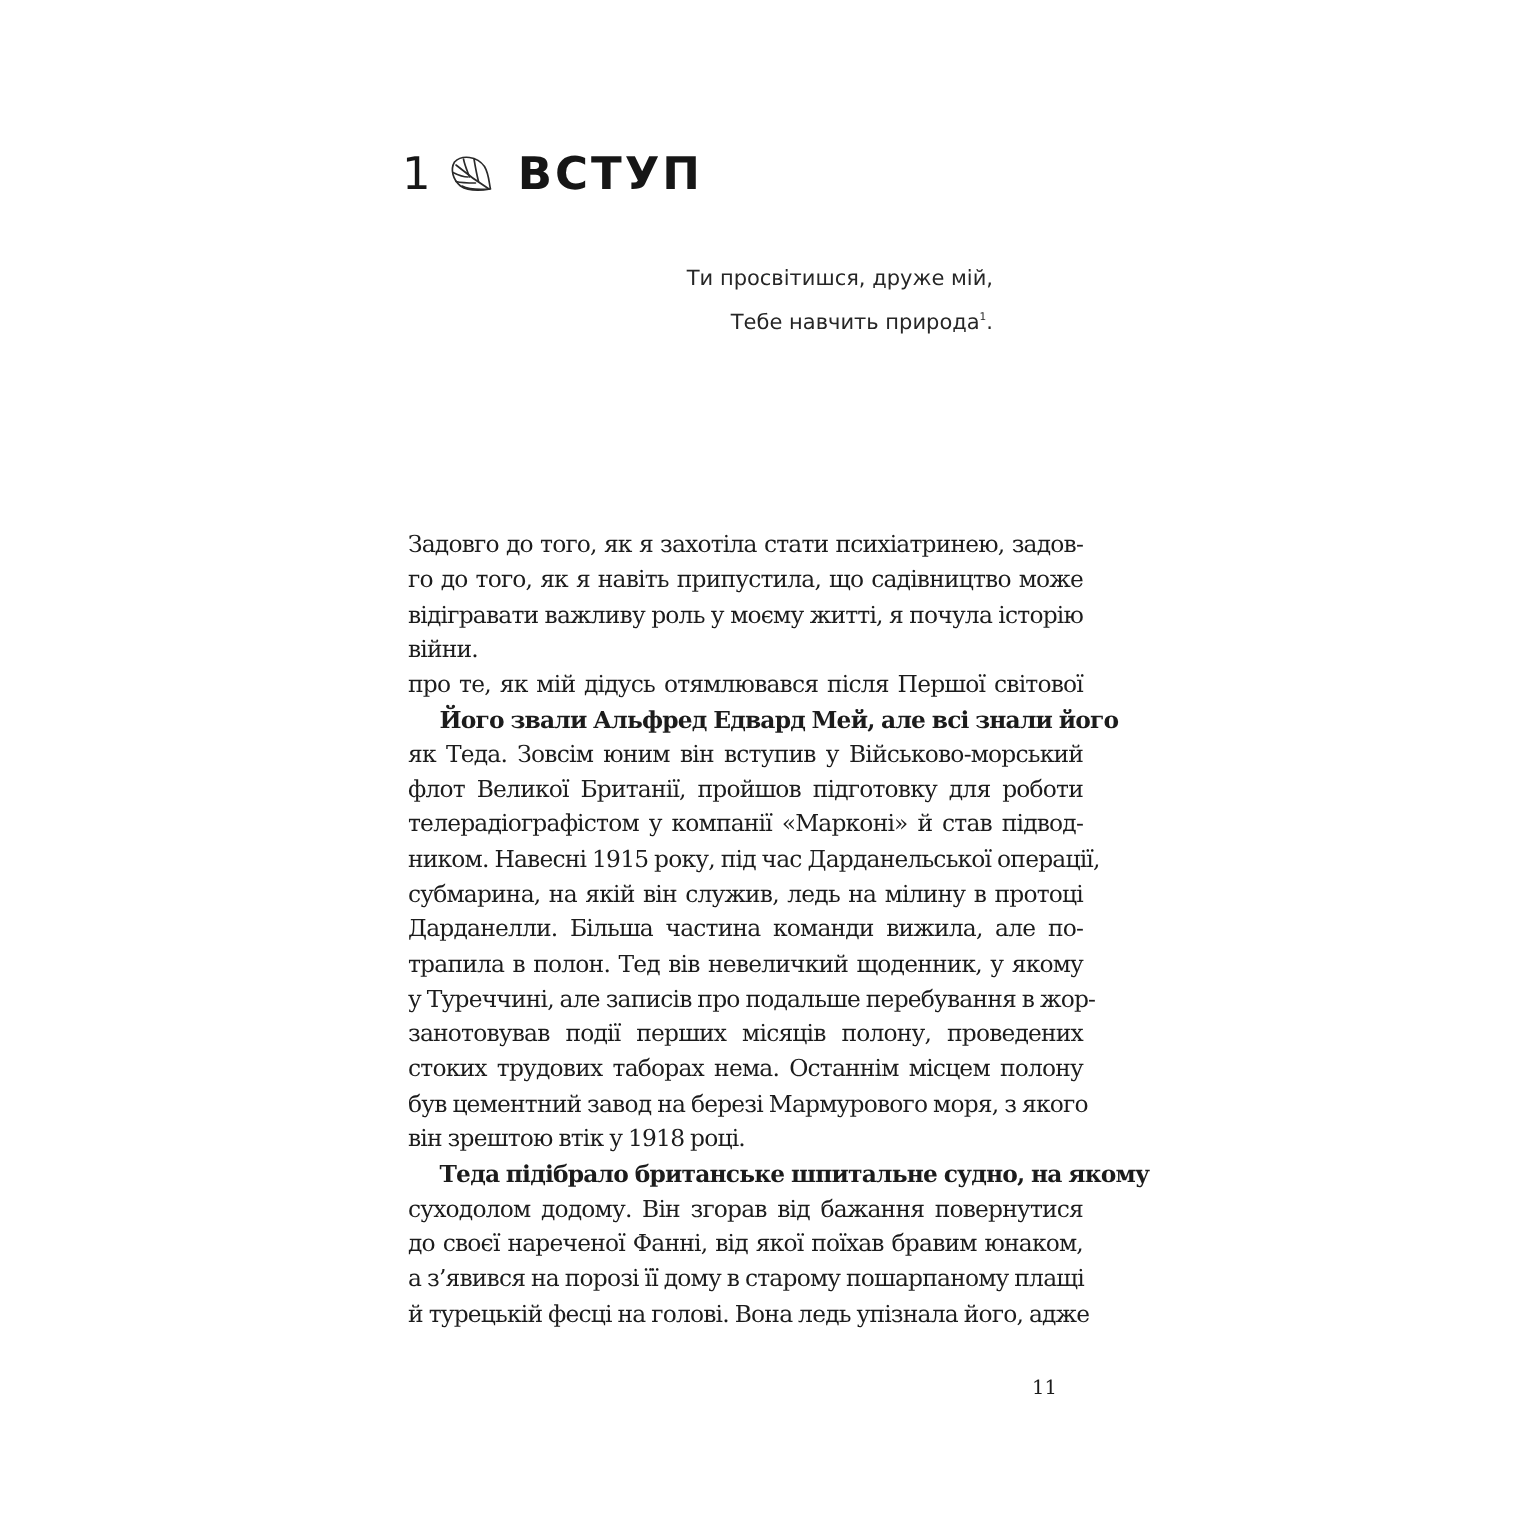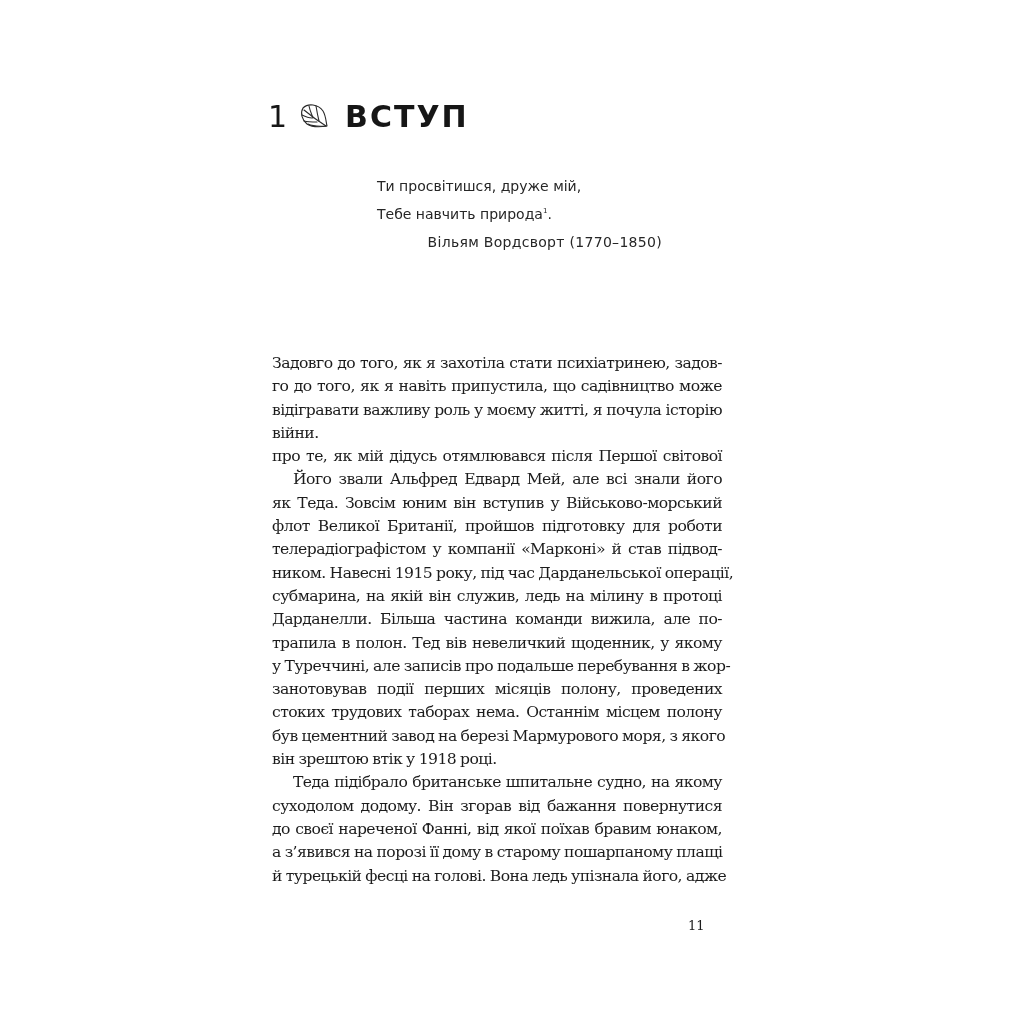--- a/index.html
+++ b/index.html
@@ -49,20 +49,21 @@
       top: 174px;
       width: 285px;
       font-family: "DejaVu Sans", sans-serif;
       font-size: 14px;
       color: #262626;
     }
     .epigraph-line {
       height: 25px;
       line-height: 25px;
       white-space: nowrap;
+      text-align: right;
     }
     .epigraph-line sup {
       font-size: 7px;
       vertical-align: 6px;
     }
     .epigraph-author {
       text-align: right;
       margin-top: 6px;
       height: 24px;
       line-height: 24px;
@@ -85,20 +86,21 @@
       text-align: justify;
       text-align-last: justify;
       letter-spacing: -0.55px;
       word-spacing: -0.5px;
     }
     .body-line.last {
       text-align-last: left;
     }
     .body-line.indent {
       padding-left: 21px;
+      font-weight: bold;
     }
     .page-number {
       position: absolute;
       left: 688px;
       top: 918px;
       width: 30px;
       font-family: "DejaVu Serif", serif;
       font-size: 13px;
       color: #1c1c1c;
     }
@@ -120,21 +122,20 @@
         <path d="M5 19 C 9 20, 13 20, 18 20"></path>
         <path d="M9 22 C 13 24, 20 24.5, 27 24"></path>
       </svg>
     </span>
     <span class="chapter-title">ВСТУП</span>
   </div>
 
   <div class="epigraph">
     <div class="epigraph-line">Ти просвітишся, друже мій,</div>
     <div class="epigraph-line"><span>Тебе навчить природа</span><sup>1</sup><span>.</span></div>
-    <div class="epigraph-author">Вільям Вордсворт (1770–1850)</div>
   </div>
 
   <div class="body-text">
     <div class="paragraph">
       <div class="body-line">Задовго до того, як я захотіла стати психіатринею, задов-</div>
       <div class="body-line">го до того, як я навіть припустила, що садівництво може</div>
       <div class="body-line">відігравати важливу роль у моєму житті, я почула історію</div>
       <div class="body-line last">війни.</div>
       <div class="body-line">про те, як мій дідусь отямлювався після Першої світової</div>
     </div>

